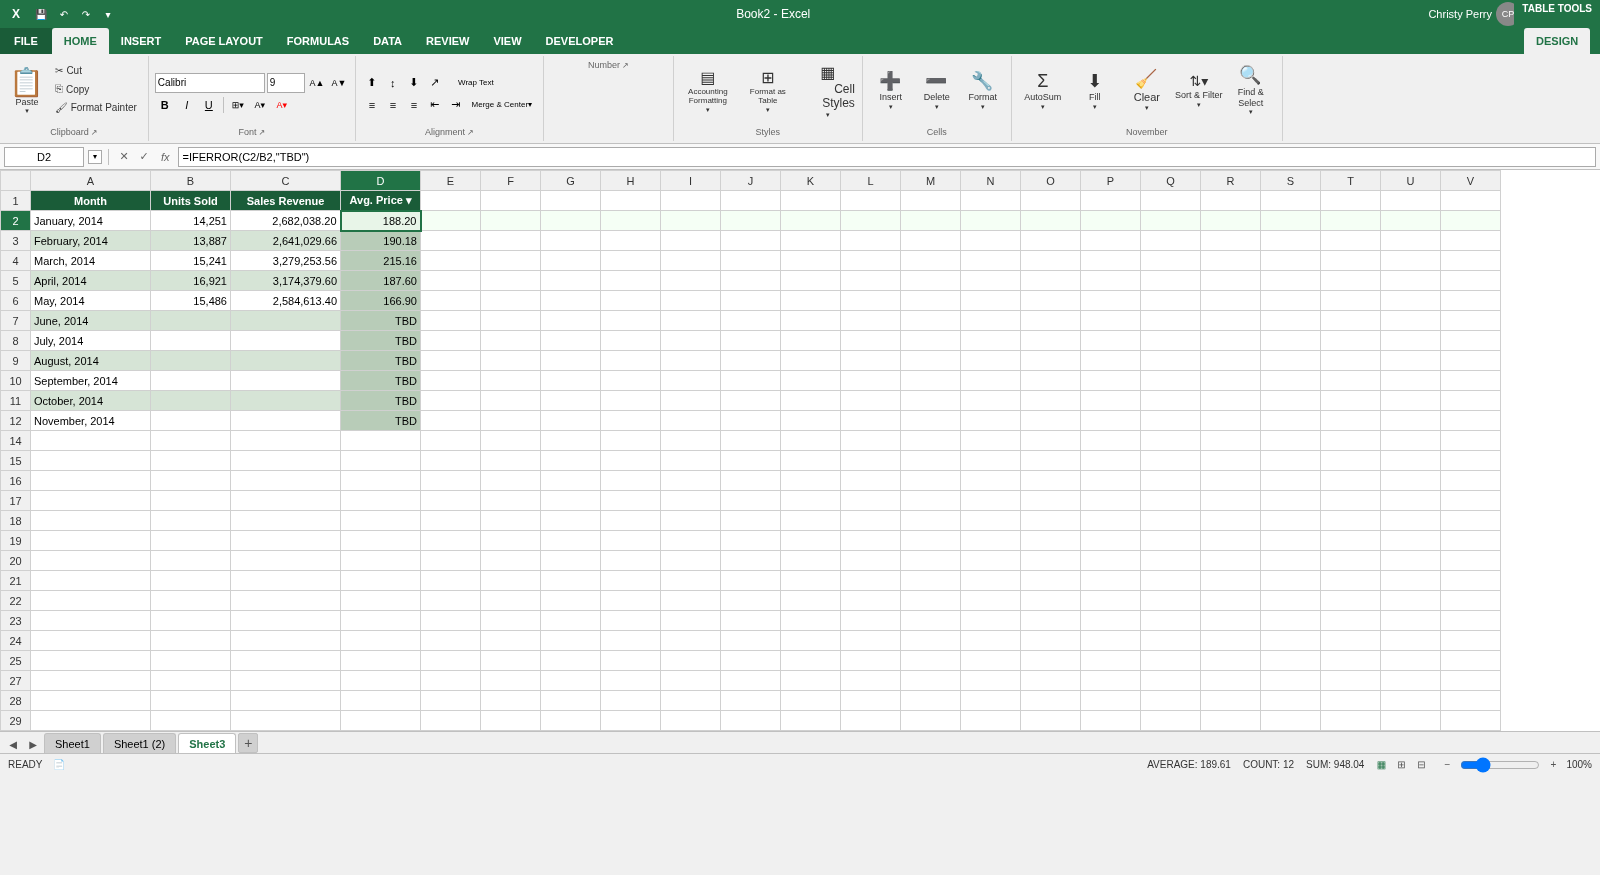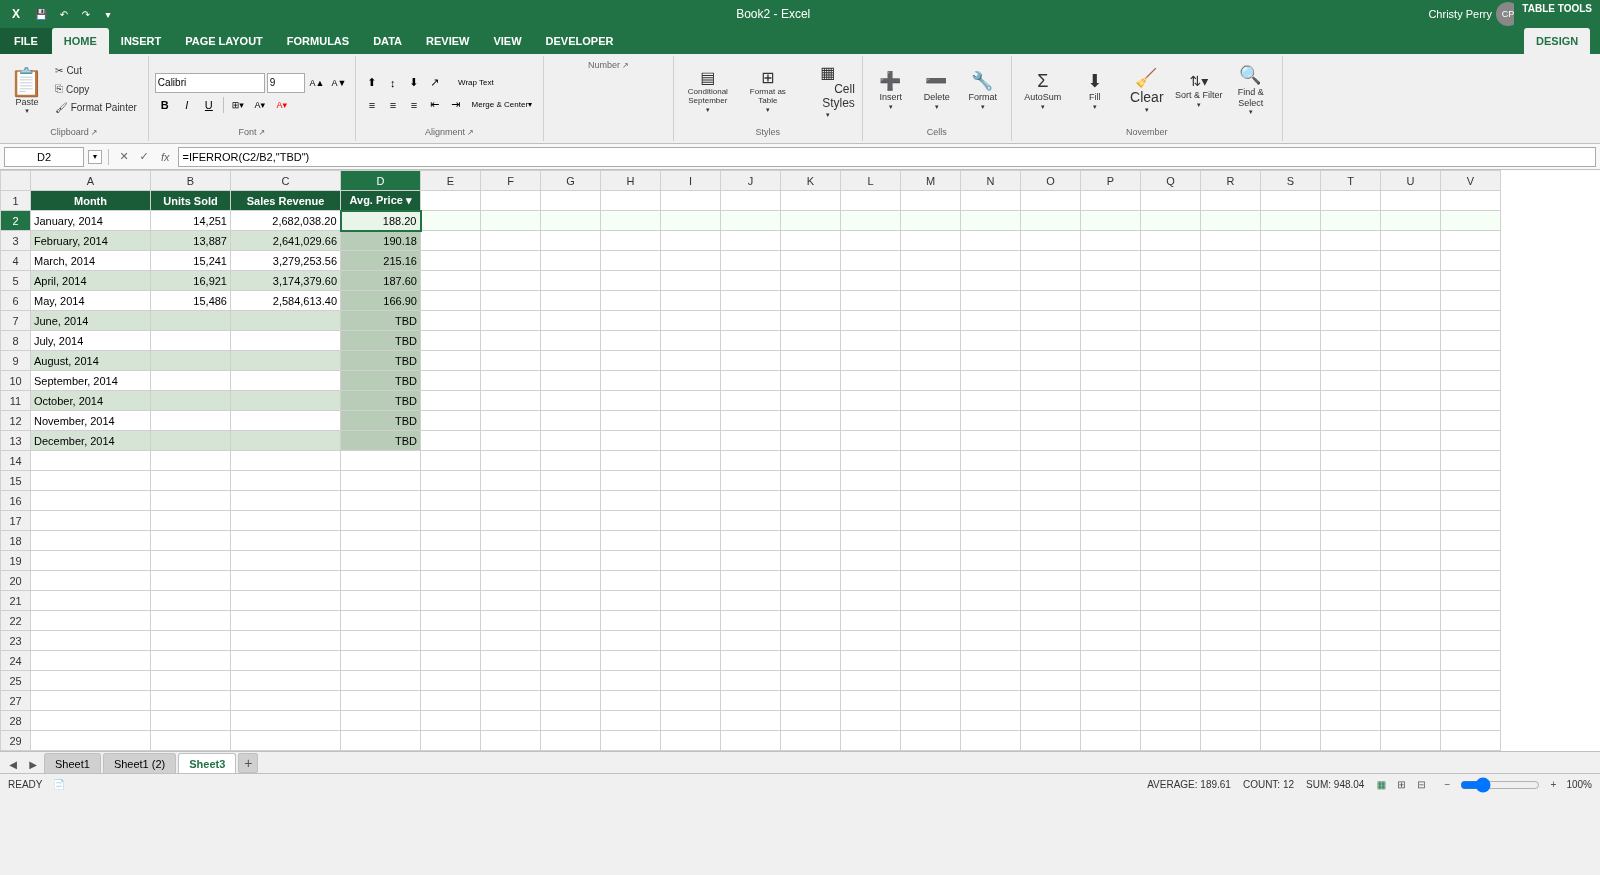--- a/index.html
+++ b/index.html
@@ -570,21 +570,21 @@
     <div class="ribbon-group-label">
       <span>Number</span>
         <span class="expand-icon">↗</span>
     </div>
   </div>
 
   <div class="ribbon-group" style="min-width:160px;">
     <div class="ribbon-group-content" style="gap:4px; padding-top:4px;">
       <div class="big-ribbon-btn" style="width:56px;">
         <div style="font-size:16px;">▤</div>
-        <div style="font-size:8px; text-align:center;">Conditional September</div>
+        <div style="font-size:8px; text-align:center;">Accounting Formatting</div>
         <div style="font-size:7px;">▾</div>
       </div>
       <div class="big-ribbon-btn" style="width:56px;">
         <div style="font-size:16px;">⊞</div>
         <div style="font-size:8px; text-align:center;">Format as Table</div>
         <div style="font-size:7px;">▾</div>
       </div>
       <div class="big-ribbon-btn" style="width:56px;">
         <div style="font-size:16px;">▦</div>
         <div style="font-size:12px; text-align:right;">Cell Styles</div>
@@ -626,21 +626,21 @@
         <div style="font-size:9px;">AutoSum</div>
         <div style="font-size:7px;">▾</div>
       </div>
       <div class="big-ribbon-btn" style="width:50px;">
         <div style="font-size:18px;">⬇</div>
         <div style="font-size:9px;">Fill</div>
         <div style="font-size:7px;">▾</div>
       </div>
       <div class="big-ribbon-btn" style="width:50px;">
         <div style="font-size:18px;">🧹</div>
-        <div style="font-size:14px;">Clear</div>
+        <div style="font-size:11px;">Clear</div>
         <div style="font-size:7px;">▾</div>
       </div>
       <div class="big-ribbon-btn" style="width:50px;">
         <div style="font-size:14px;">⇅▾</div>
         <div style="font-size:9px; text-align:center;">Sort &amp; Filter</div>
         <div style="font-size:7px;">▾</div>
       </div>
       <div class="big-ribbon-btn" style="width:50px;">
         <div style="font-size:18px;">🔍</div>
         <div style="font-size:9px; text-align:center;">Find &amp; Select</div>
@@ -1003,45 +1003,20 @@
             <td></td>
             <td></td>
             <td></td>
             <td></td>
             <td></td>
             <td></td>
             <td></td>
             <td></td>
         </tr>
 
-        <tr class="data-row">
-          <td class="row-num">13</td>
-          <td class="table-data-even">December, 2014</td>
-          <td class="table-data-even"></td>
-          <td class="table-data-even"></td>
-          <td class="tbd-cell">TBD</td>
-          <td></td>
-            <td></td>
-            <td></td>
-            <td></td>
-            <td></td>
-            <td></td>
-            <td></td>
-            <td></td>
-            <td></td>
-            <td></td>
-            <td></td>
-            <td></td>
-            <td></td>
-            <td></td>
-            <td></td>
-            <td></td>
-            <td></td>
-            <td></td>
-        </tr>
 
         <tr class="data-row">
             <td class="row-num">14</td>
             <td></td>
             <td></td>
             <td></td>
             <td></td>
             <td></td>
             <td></td>
             <td></td>

